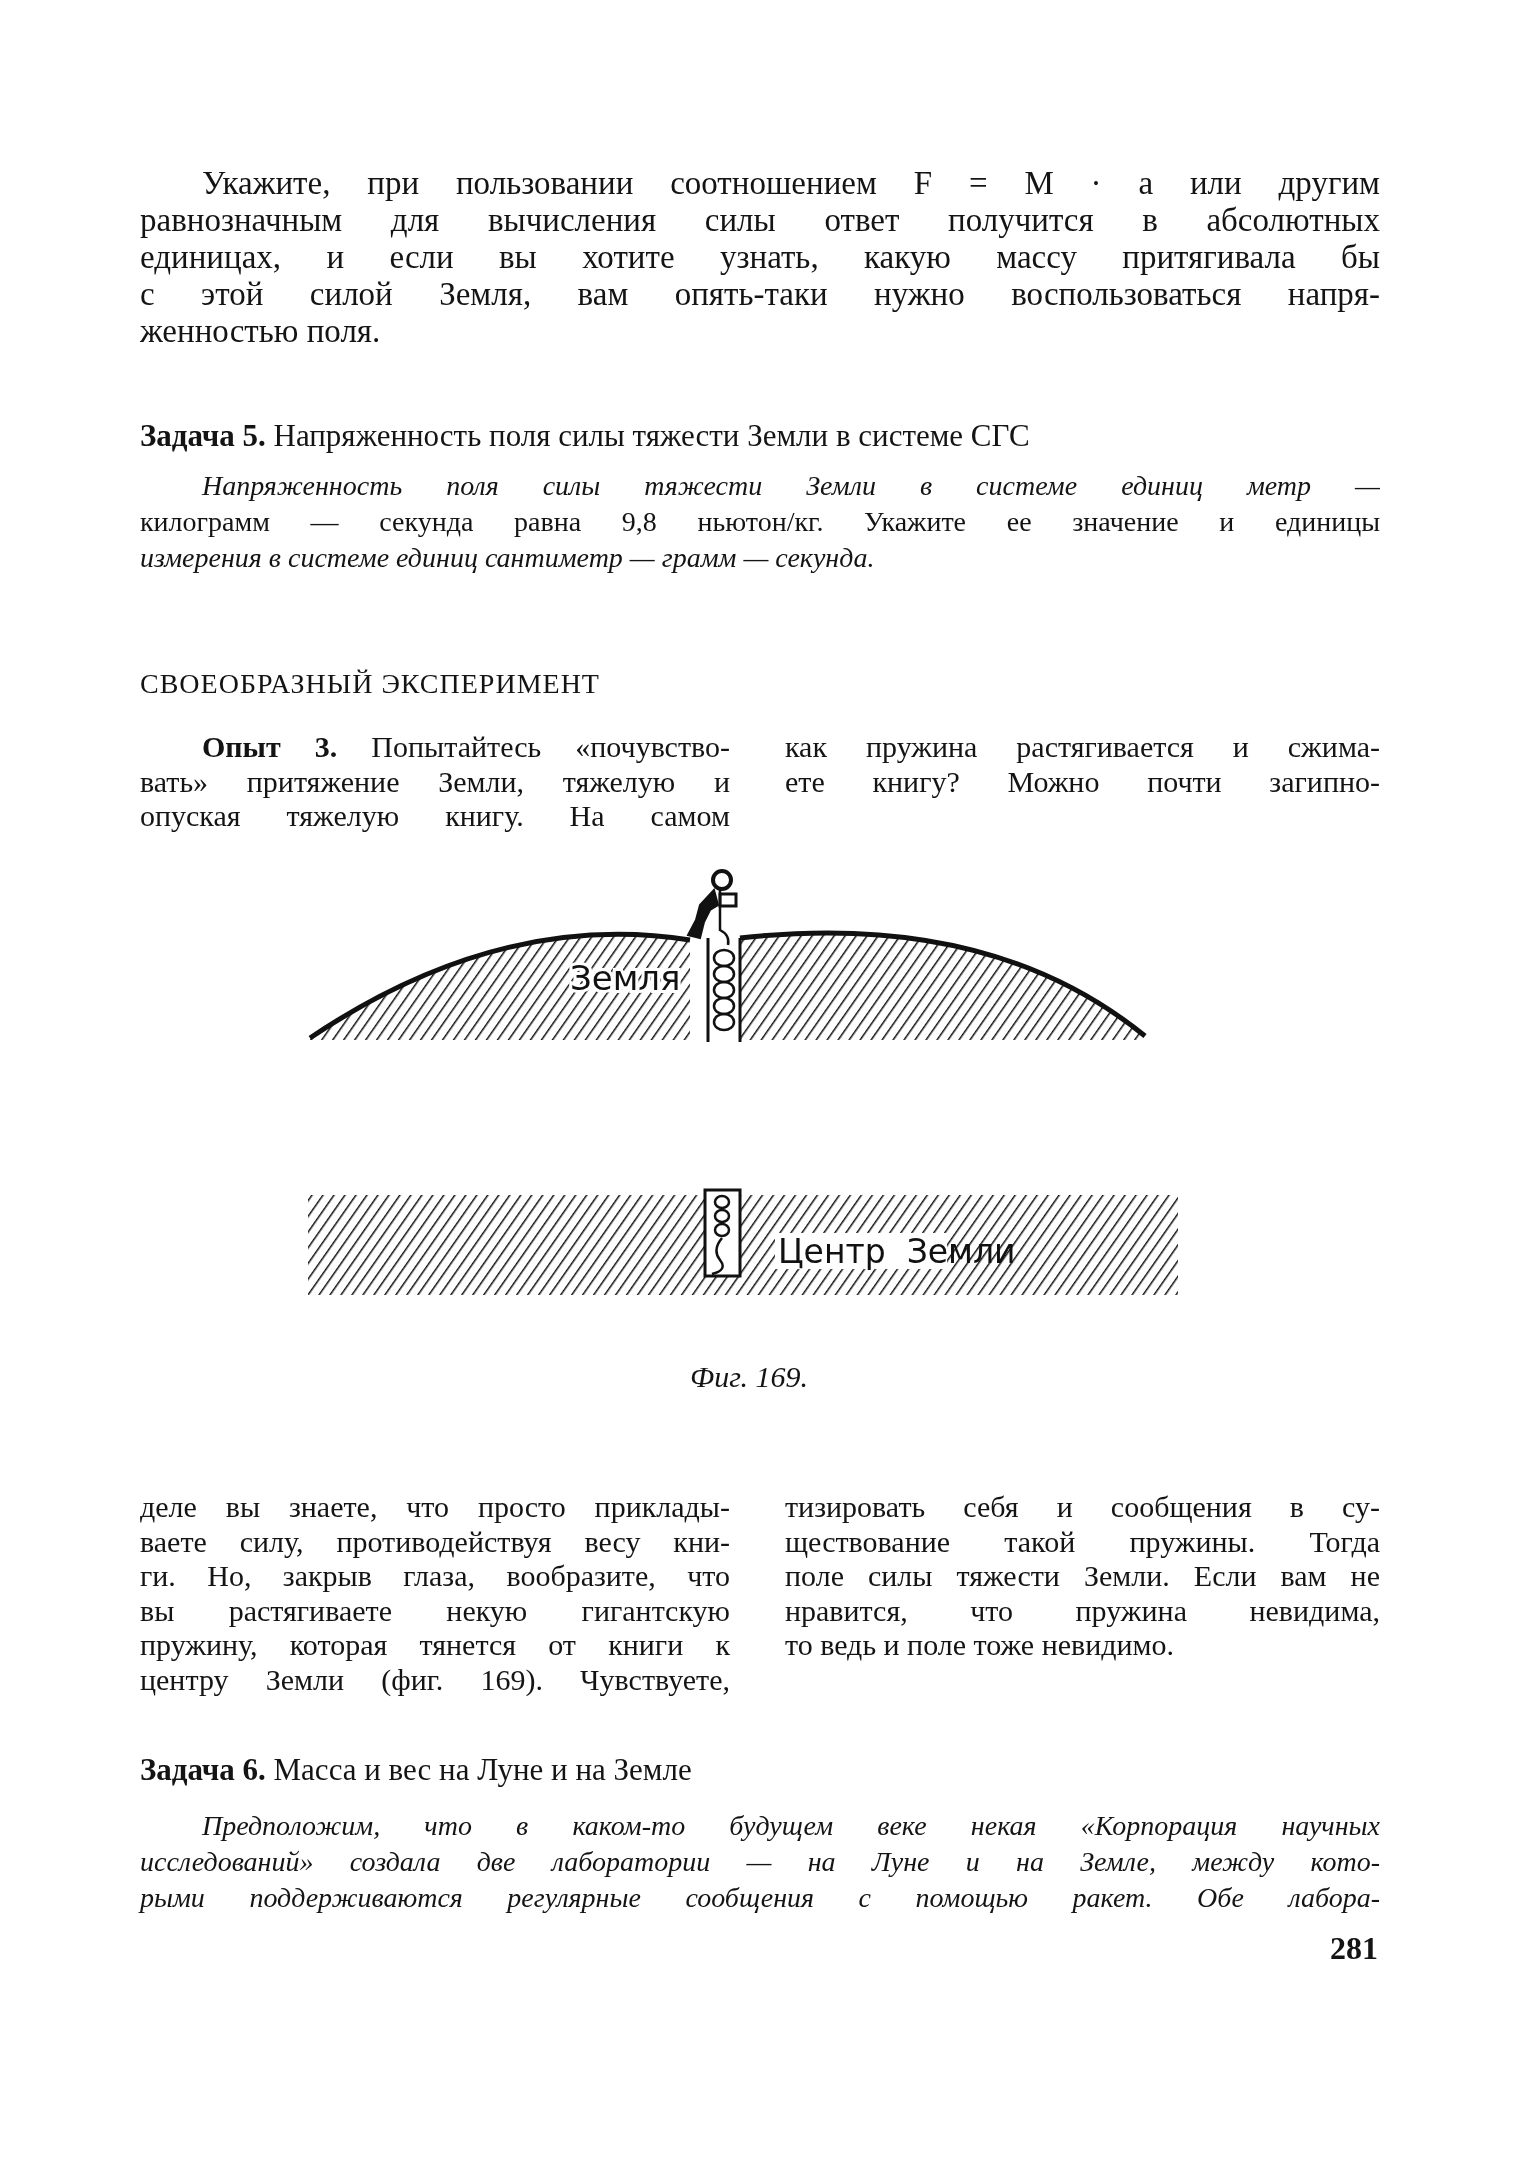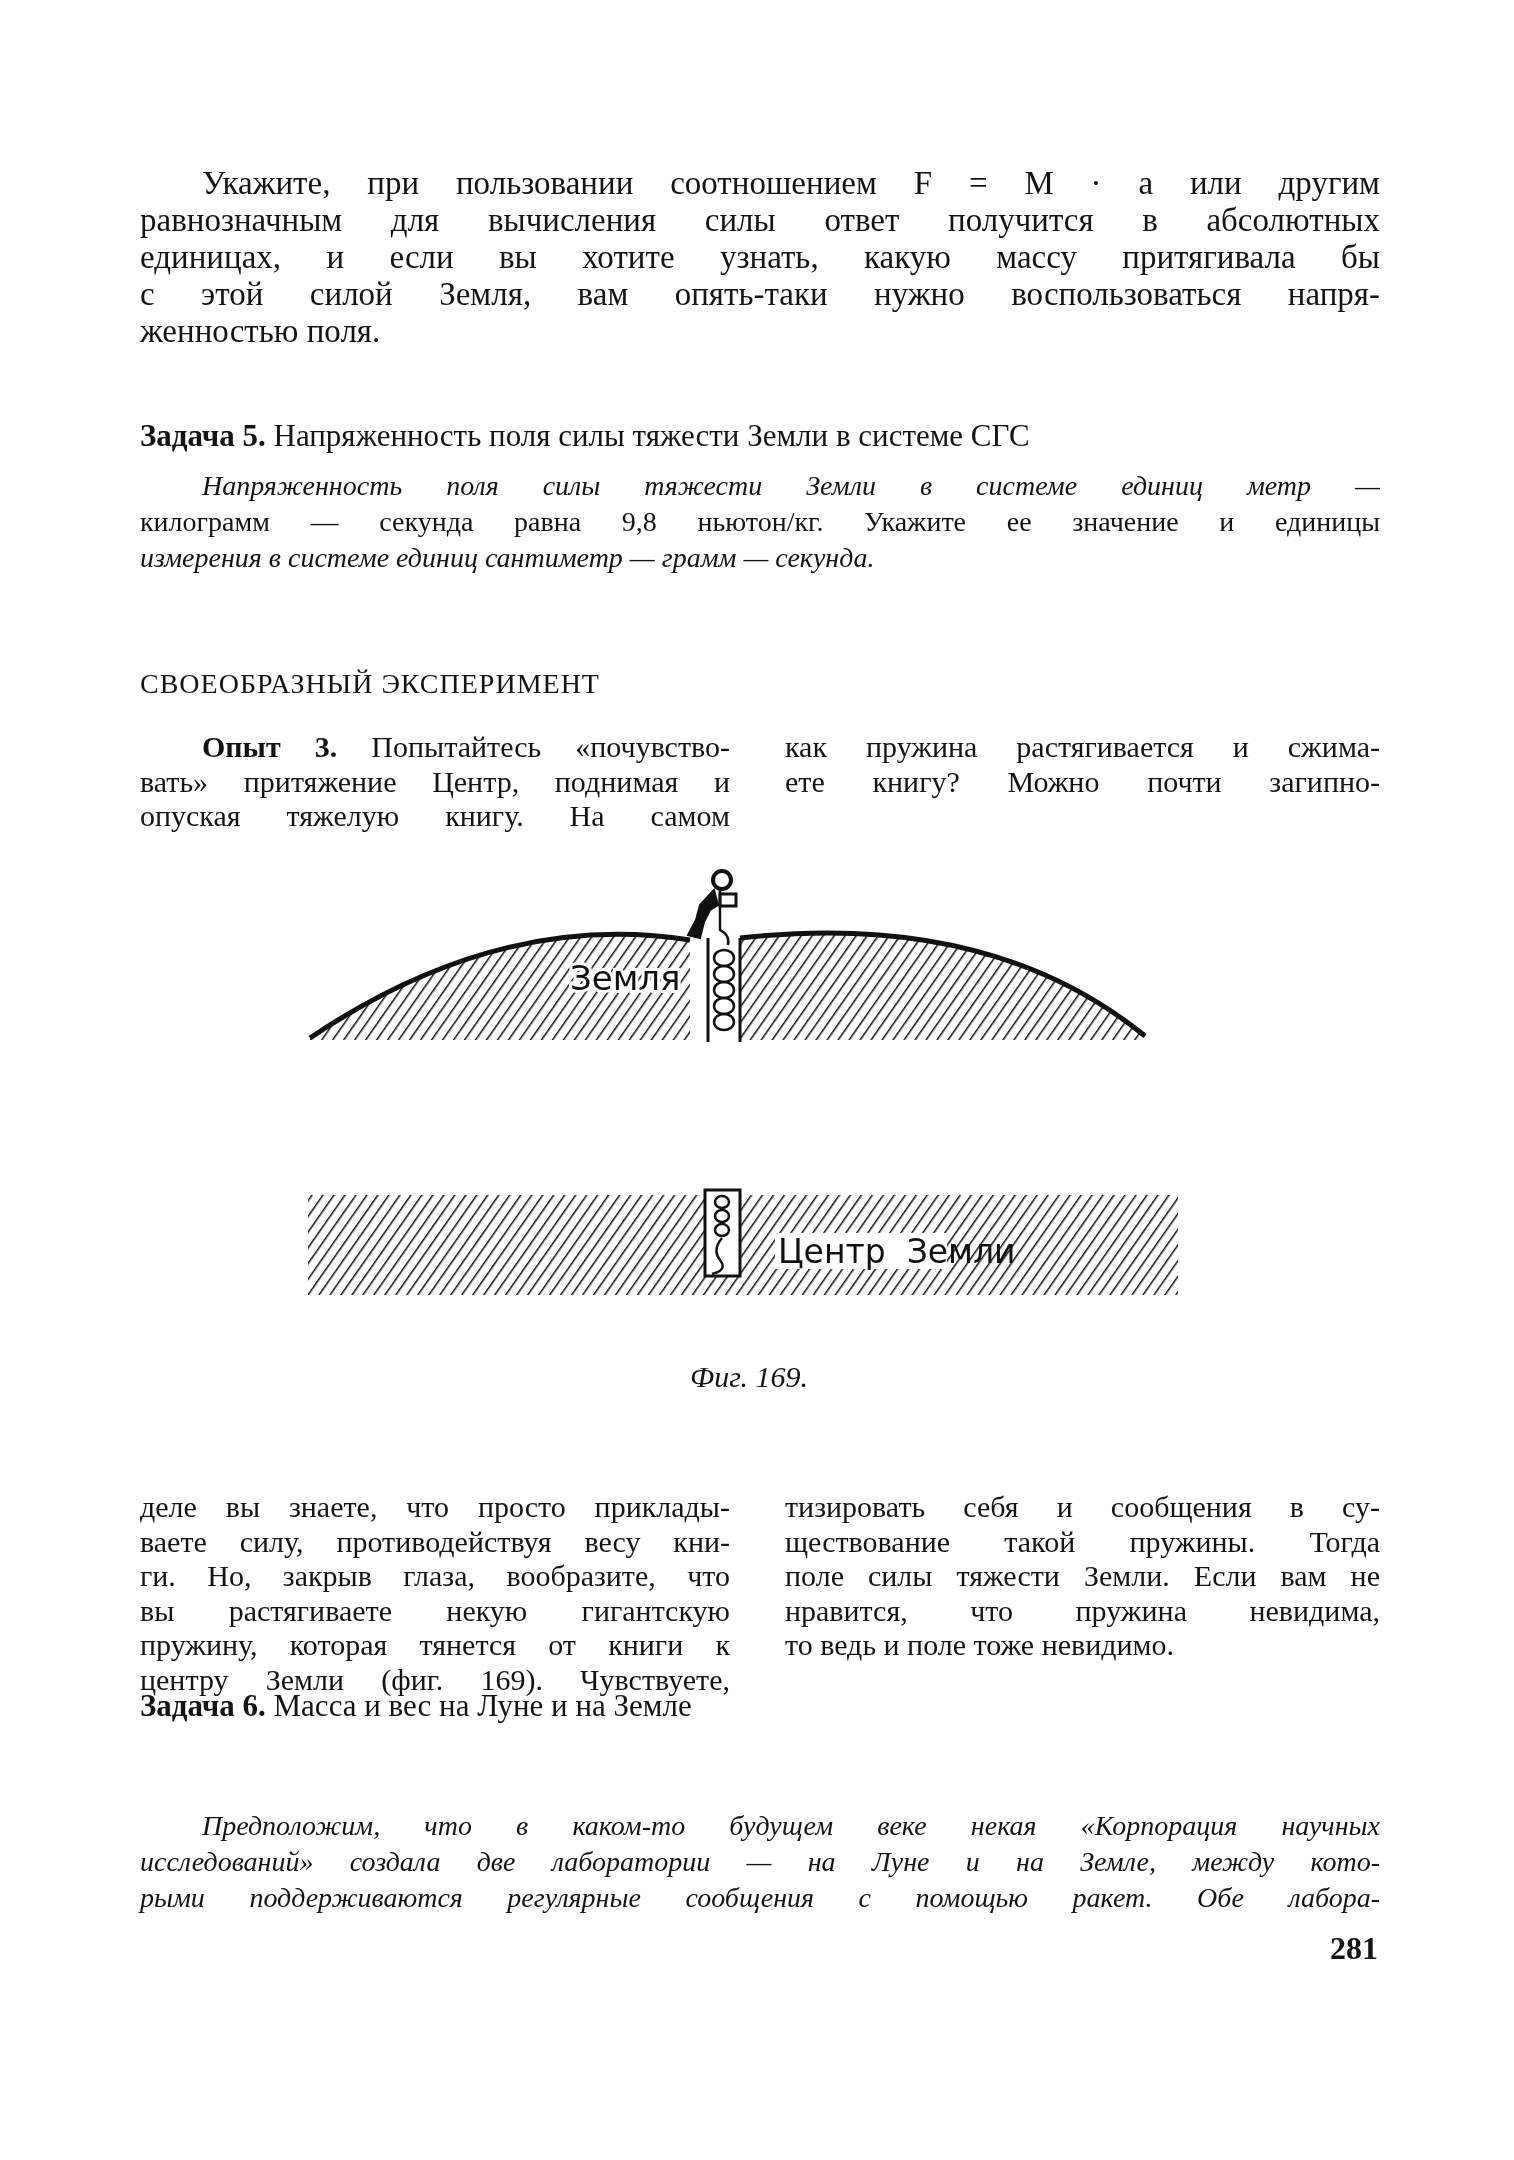--- a/index.html
+++ b/index.html
@@ -43,21 +43,21 @@
   <div class="para" style="left:140px; top:468px; width:1240px; font-size:28px; line-height:36px;">
     <span class="line ind it">Напряженность поля силы тяжести Земли в системе единиц метр —</span>
     <span class="line">килограмм — секунда равна 9,8 ньютон/кг. Укажите ее значение и единицы</span>
     <span class="line last it">измерения в системе единиц сантиметр — грамм — секунда.</span>
   </div>
 
   <div class="smallcaps" style="left:140px; top:668px;">СВОЕОБРАЗНЫЙ ЭКСПЕРИМЕНТ</div>
 
   <div class="col" style="left:140px; top:730px; width:590px;">
     <span class="line" style="padding-left:62px;"><span class="b">Опыт 3.</span> <span>Попытайтесь «почувство-</span></span>
-    <span class="line">вать» притяжение Центр, поднимая и</span>
+    <span class="line">вать» притяжение Земли, тяжелую и</span>
     <span class="line">опуская тяжелую книгу. На самом</span>
   </div>
   <div class="col" style="left:785px; top:730px; width:595px;">
     <span class="line">как пружина растягивается и сжима-</span>
     <span class="line">ете книгу? Можно почти загипно-</span>
   </div>
 
   <div class="figure">
     <svg width="880" height="470" viewBox="0 0 880 470" xmlns="http://www.w3.org/2000/svg">
       <defs>
@@ -130,21 +130,21 @@
     <span class="line">центру Земли (фиг. 169). Чувствуете,</span>
   </div>
   <div class="col" style="left:785px; top:1490px; width:595px;">
     <span class="line">тизировать себя и сообщения в су-</span>
     <span class="line">ществование такой пружины. Тогда</span>
     <span class="line">поле силы тяжести Земли. Если вам не</span>
     <span class="line">нравится, что пружина невидима,</span>
     <span class="line last">то ведь и поле тоже невидимо.</span>
   </div>
 
-  <div class="head" style="left:140px; top:1688px;">
+  <div class="head" style="left:140px; top:1752px;">
     <span class="b">Задача 6.</span>
     <span>Масса и вес на Луне и на Земле</span>
   </div>
 
   <div class="para it" style="left:140px; top:1808px; width:1240px; font-size:28px; line-height:36px;">
     <span class="line ind">Предположим, что в каком-то будущем веке некая «Корпорация научных</span>
     <span class="line">исследований» создала две лаборатории — на Луне и на Земле, между кото-</span>
     <span class="line">рыми поддерживаются регулярные сообщения с помощью ракет. Обе лабора-</span>
   </div>
 

